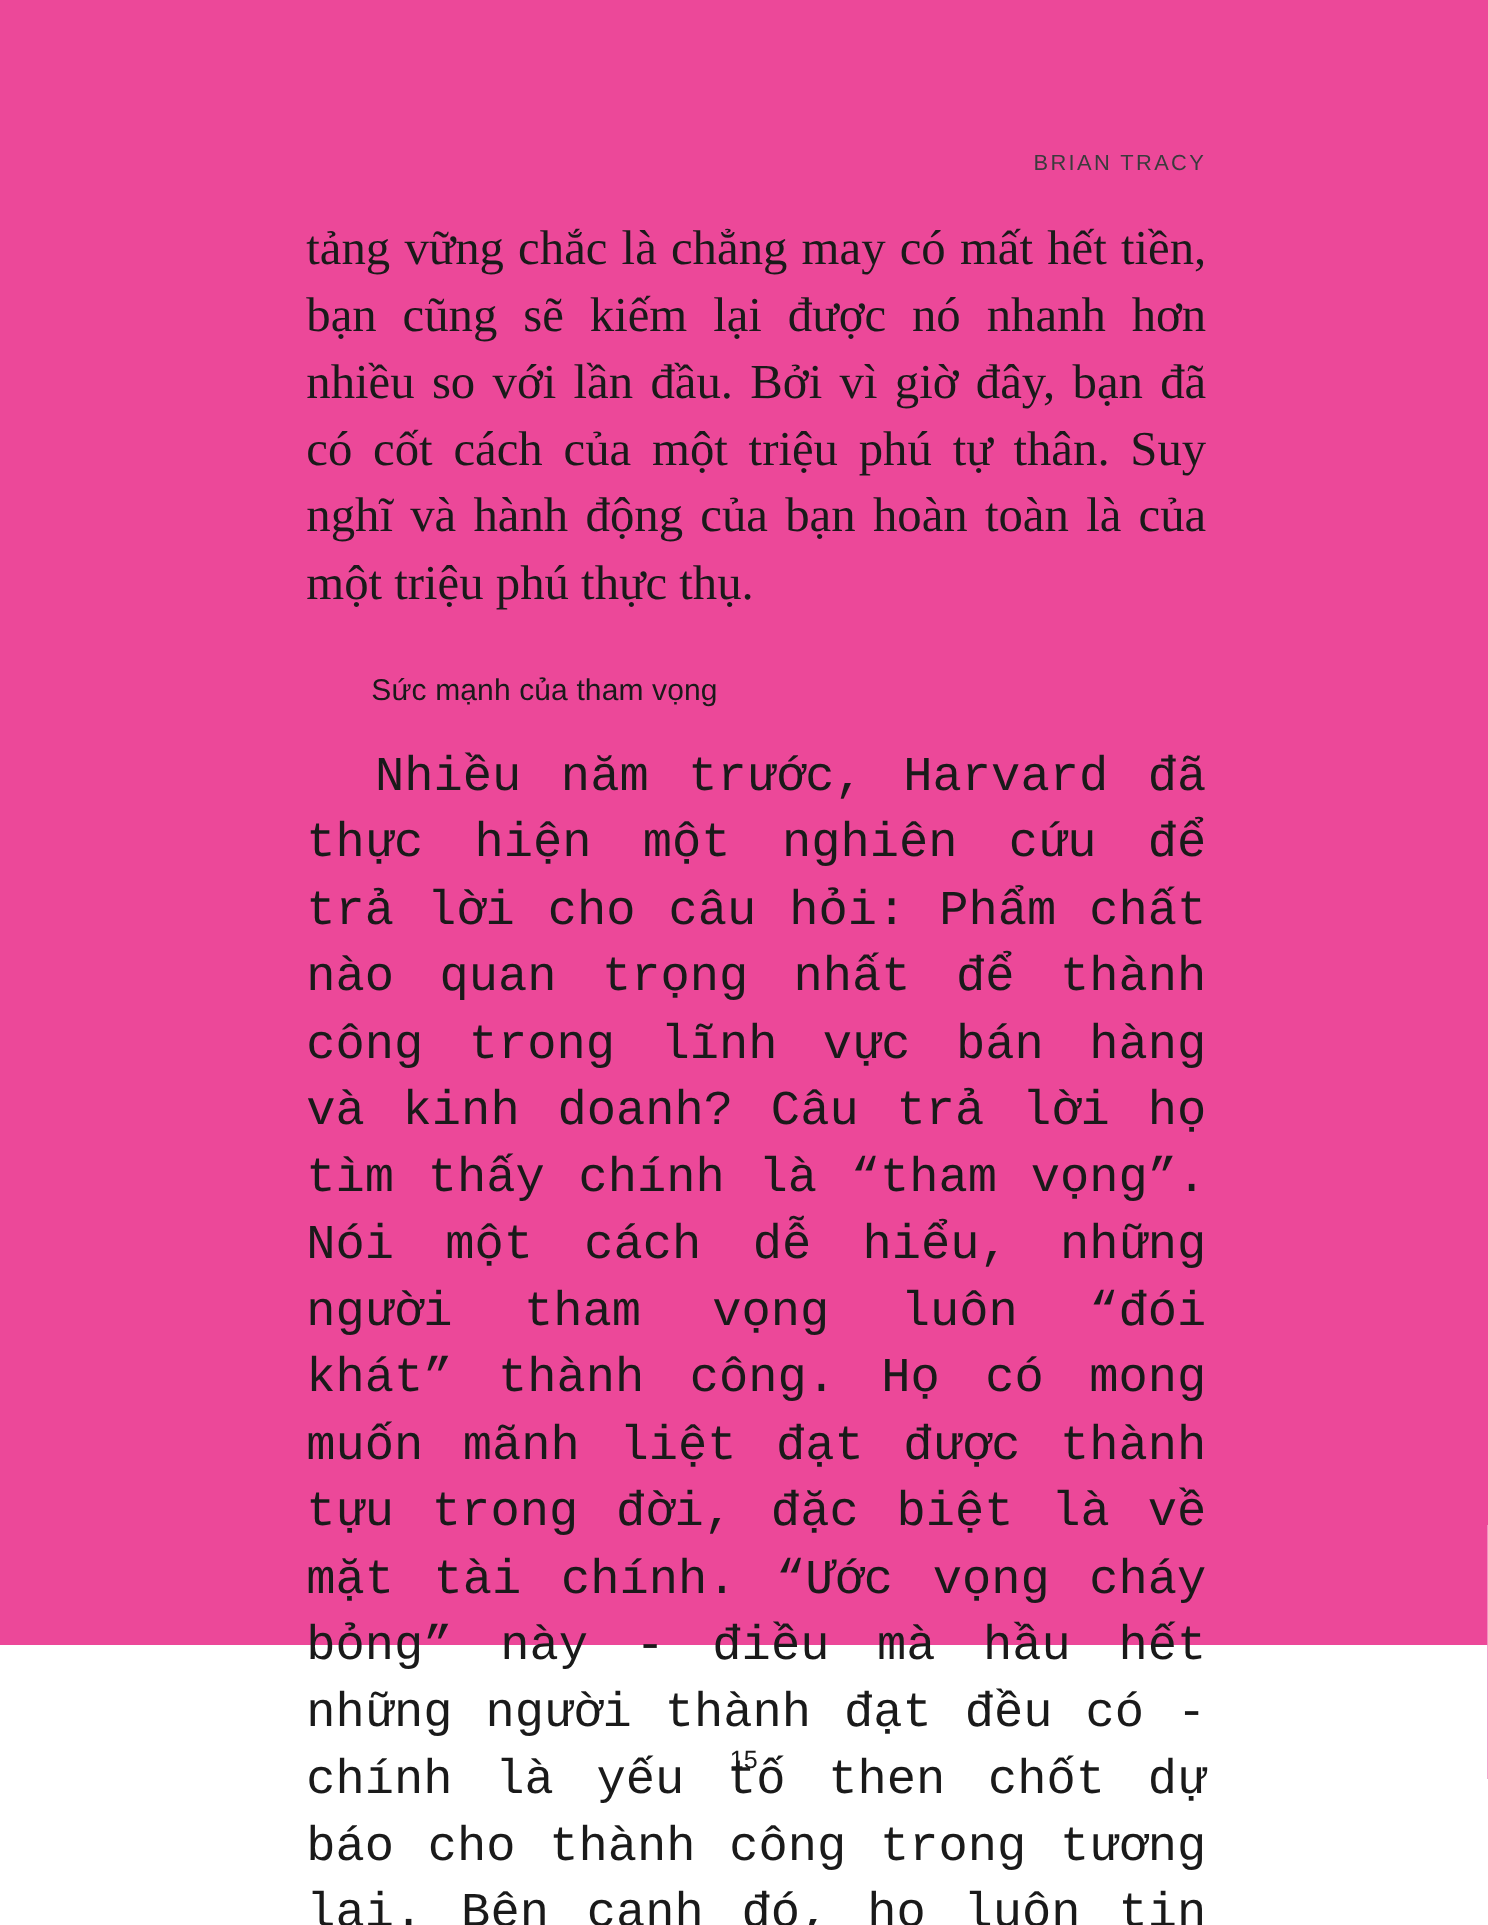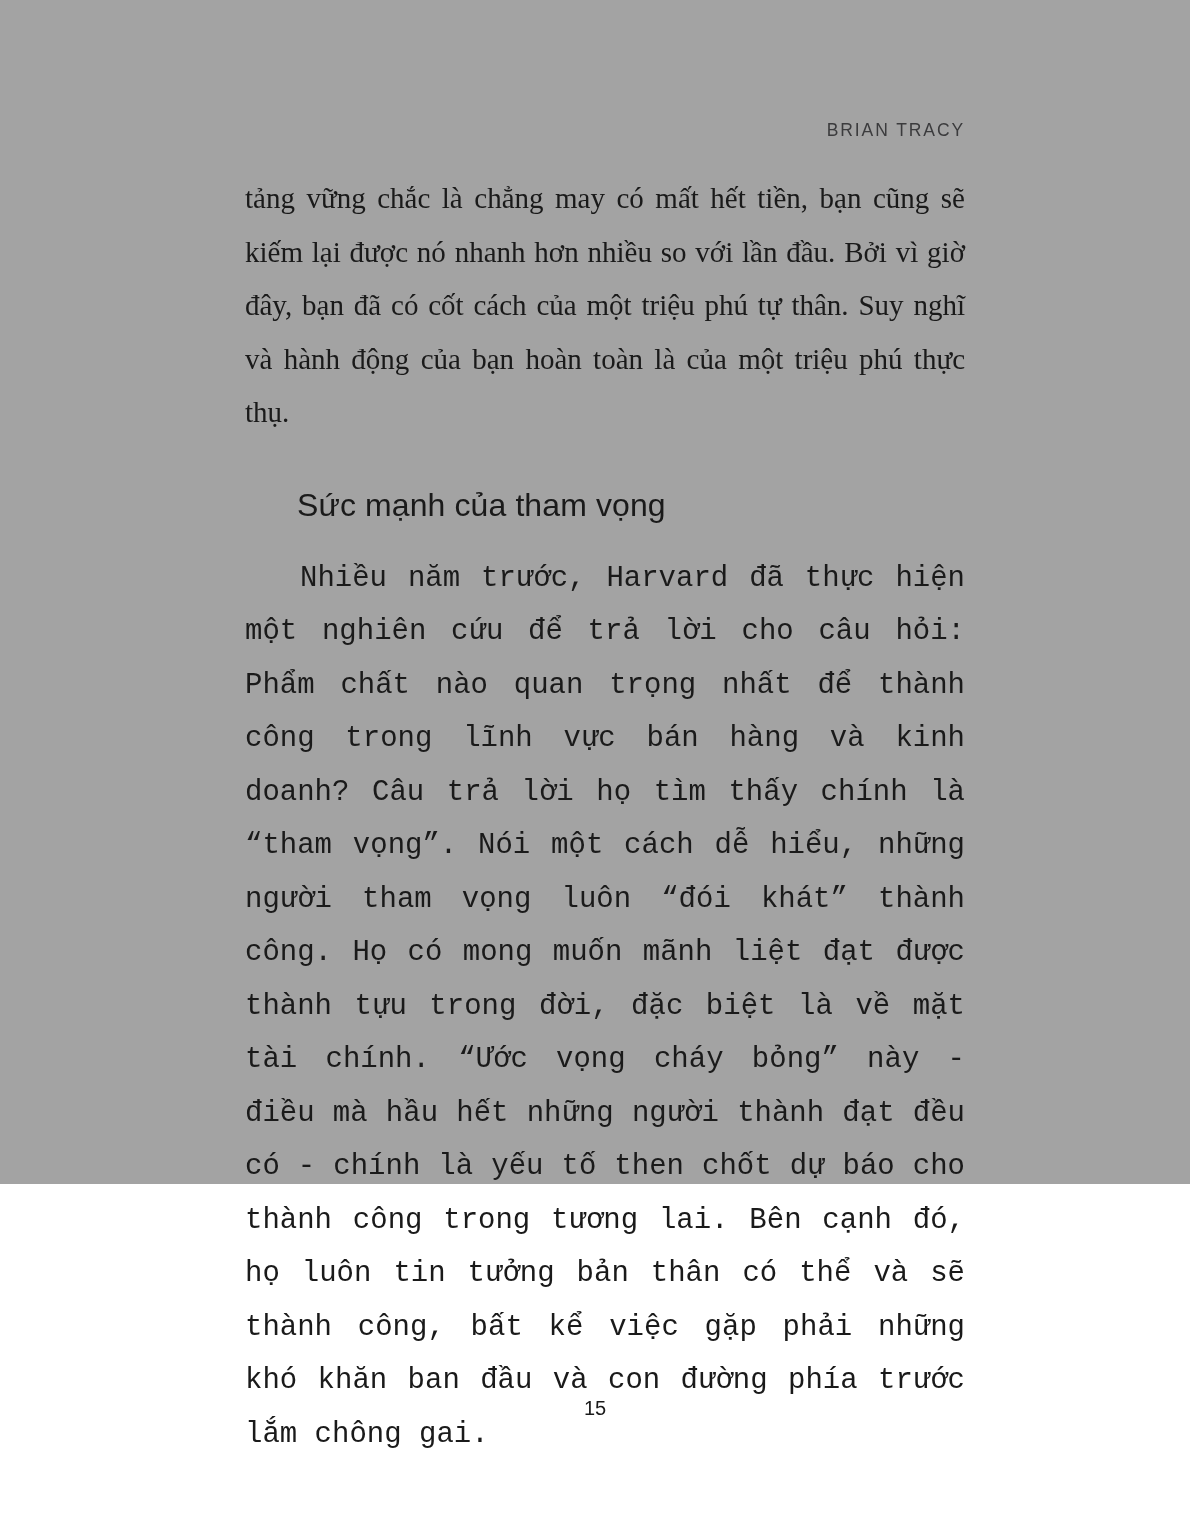--- a/index.html
+++ b/index.html
@@ -15,22 +15,22 @@
     position: relative;
     overflow: hidden;
     -webkit-font-smoothing: antialiased;
   }
 
   .page {
     position: absolute;
     left: 0;
     top: 0;
     width: 1190px;
-    height: 1184px;
-    background: #a3a3a3;
+    height: 1316px;
+    background: #ec4899;
   }
 
   
   .running-head {
     position: absolute;
     left: 245px;
     top: 122px;
     width: 720px;
     text-align: right;
     font-family: "Liberation Sans", "DejaVu Sans", sans-serif;
@@ -45,38 +45,38 @@
   
   .text-block {
     position: absolute;
     left: 245px;
     top: 172px;
     width: 720px;
   }
 
   p.body-para {
     margin: 0;
-    font-size: 29px;
+    font-size: 39px;
     line-height: 53.5px;
     text-align: justify;
     text-justify: inter-word;
     color: #1a1a1a;
     hyphens: none;
     -webkit-hyphens: none;
   }
   p.body-para.indent {
     text-indent: 55px;
     font-family: Liberation Mono, monospace;
   }
 
   
   h2.section-heading {
     margin: 0;
     font-family: "Liberation Sans", "DejaVu Sans", sans-serif;
-    font-size: 32px;
+    font-size: 24px;
     font-weight: 400;
     line-height: 1.2;
     color: #1a1a1a;
     padding-left: 52px;
     letter-spacing: 0.1px;
   }
 
   .gap-before-heading { height: 46px; }
   .gap-after-heading  { height: 28px; }
   .para-gap { height: 0px; }

